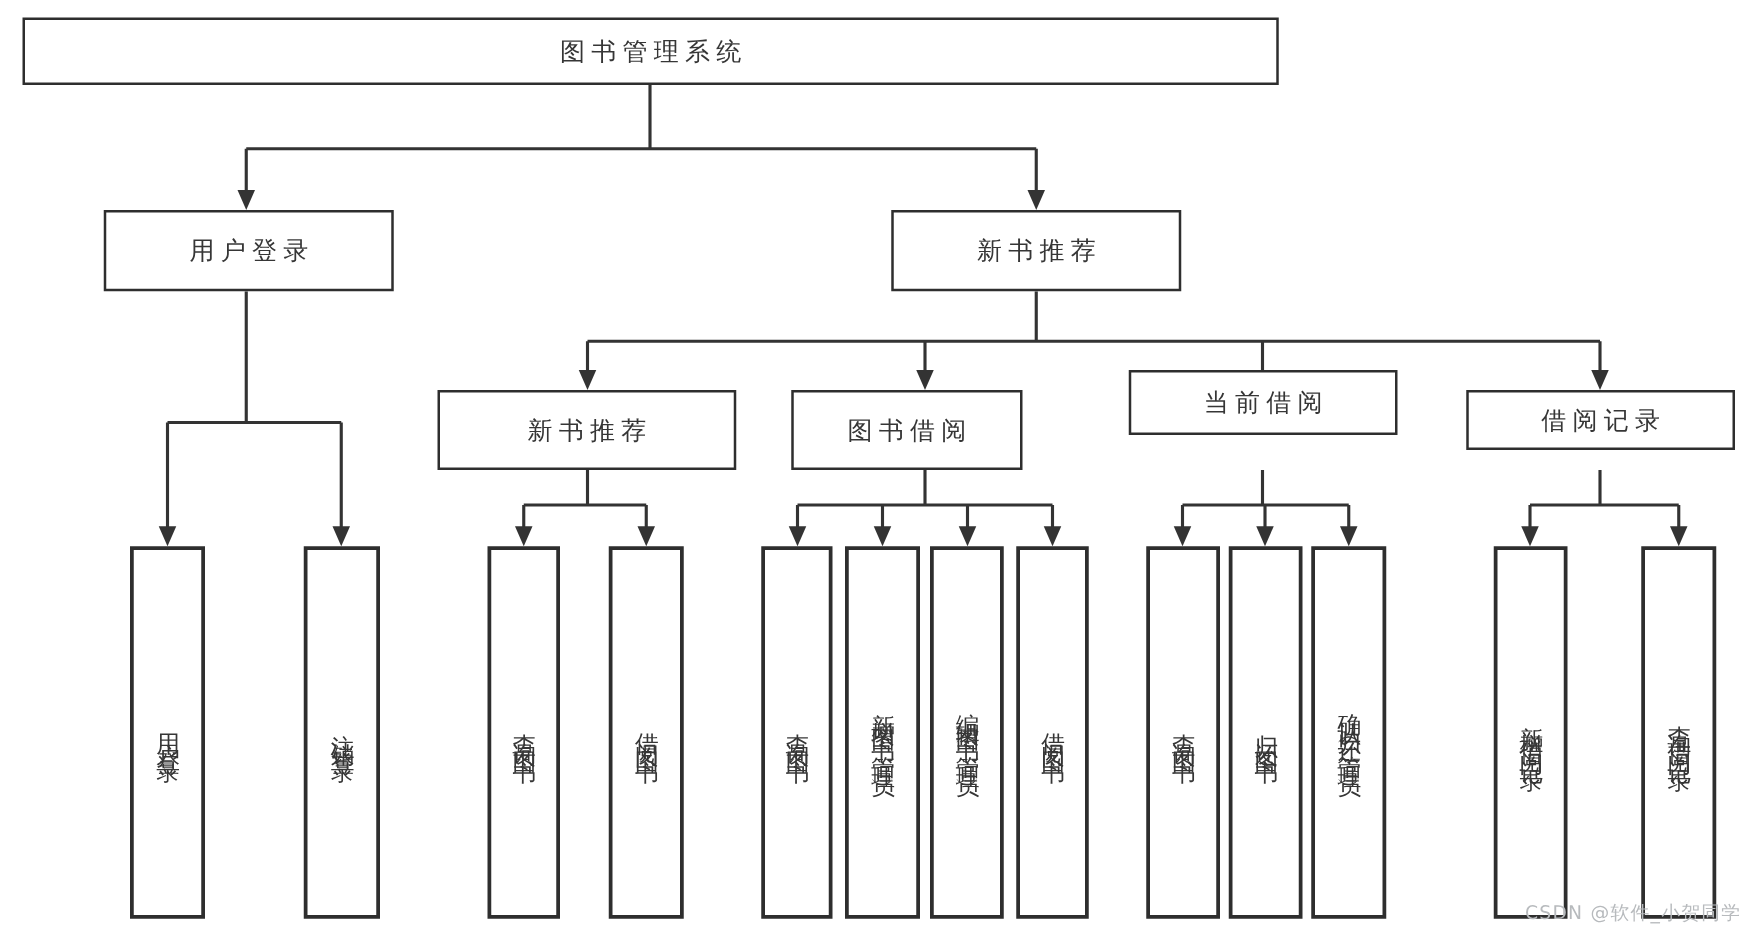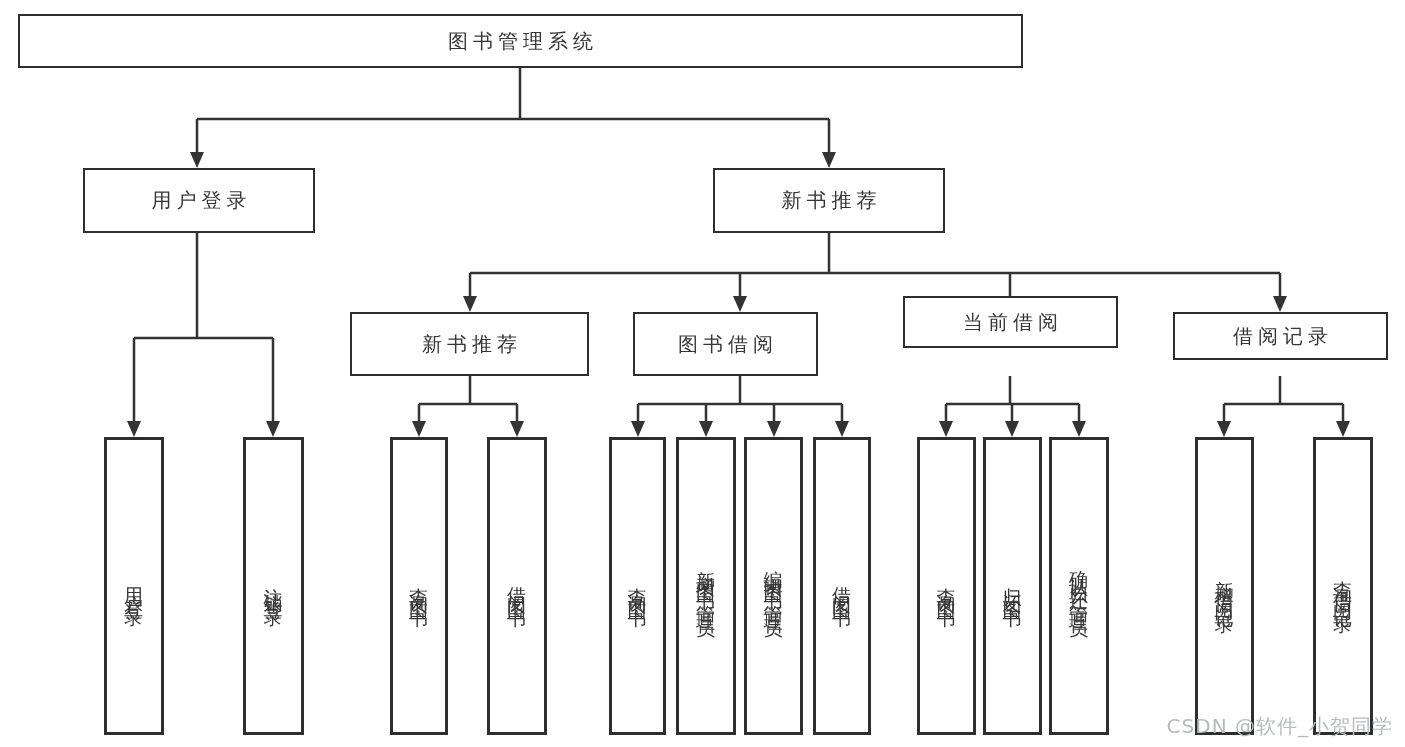--- a/index.html
+++ b/index.html
@@ -40,21 +40,21 @@
     text-orientation: mixed;
     font-size: 19px;
     letter-spacing: 7px;
     color: #363636;
     line-height: 1;
   }
   .watermark {
     position: absolute;
     right: 12px;
     bottom: 7px;
-    font-size: 20px;
+    font-size: 15px;
     letter-spacing: 1px;
     color: #b7babd;
     z-index: 5;
     white-space: nowrap;
   }
 </style>
 </head>
 <body>
 
 <div class="stage">

